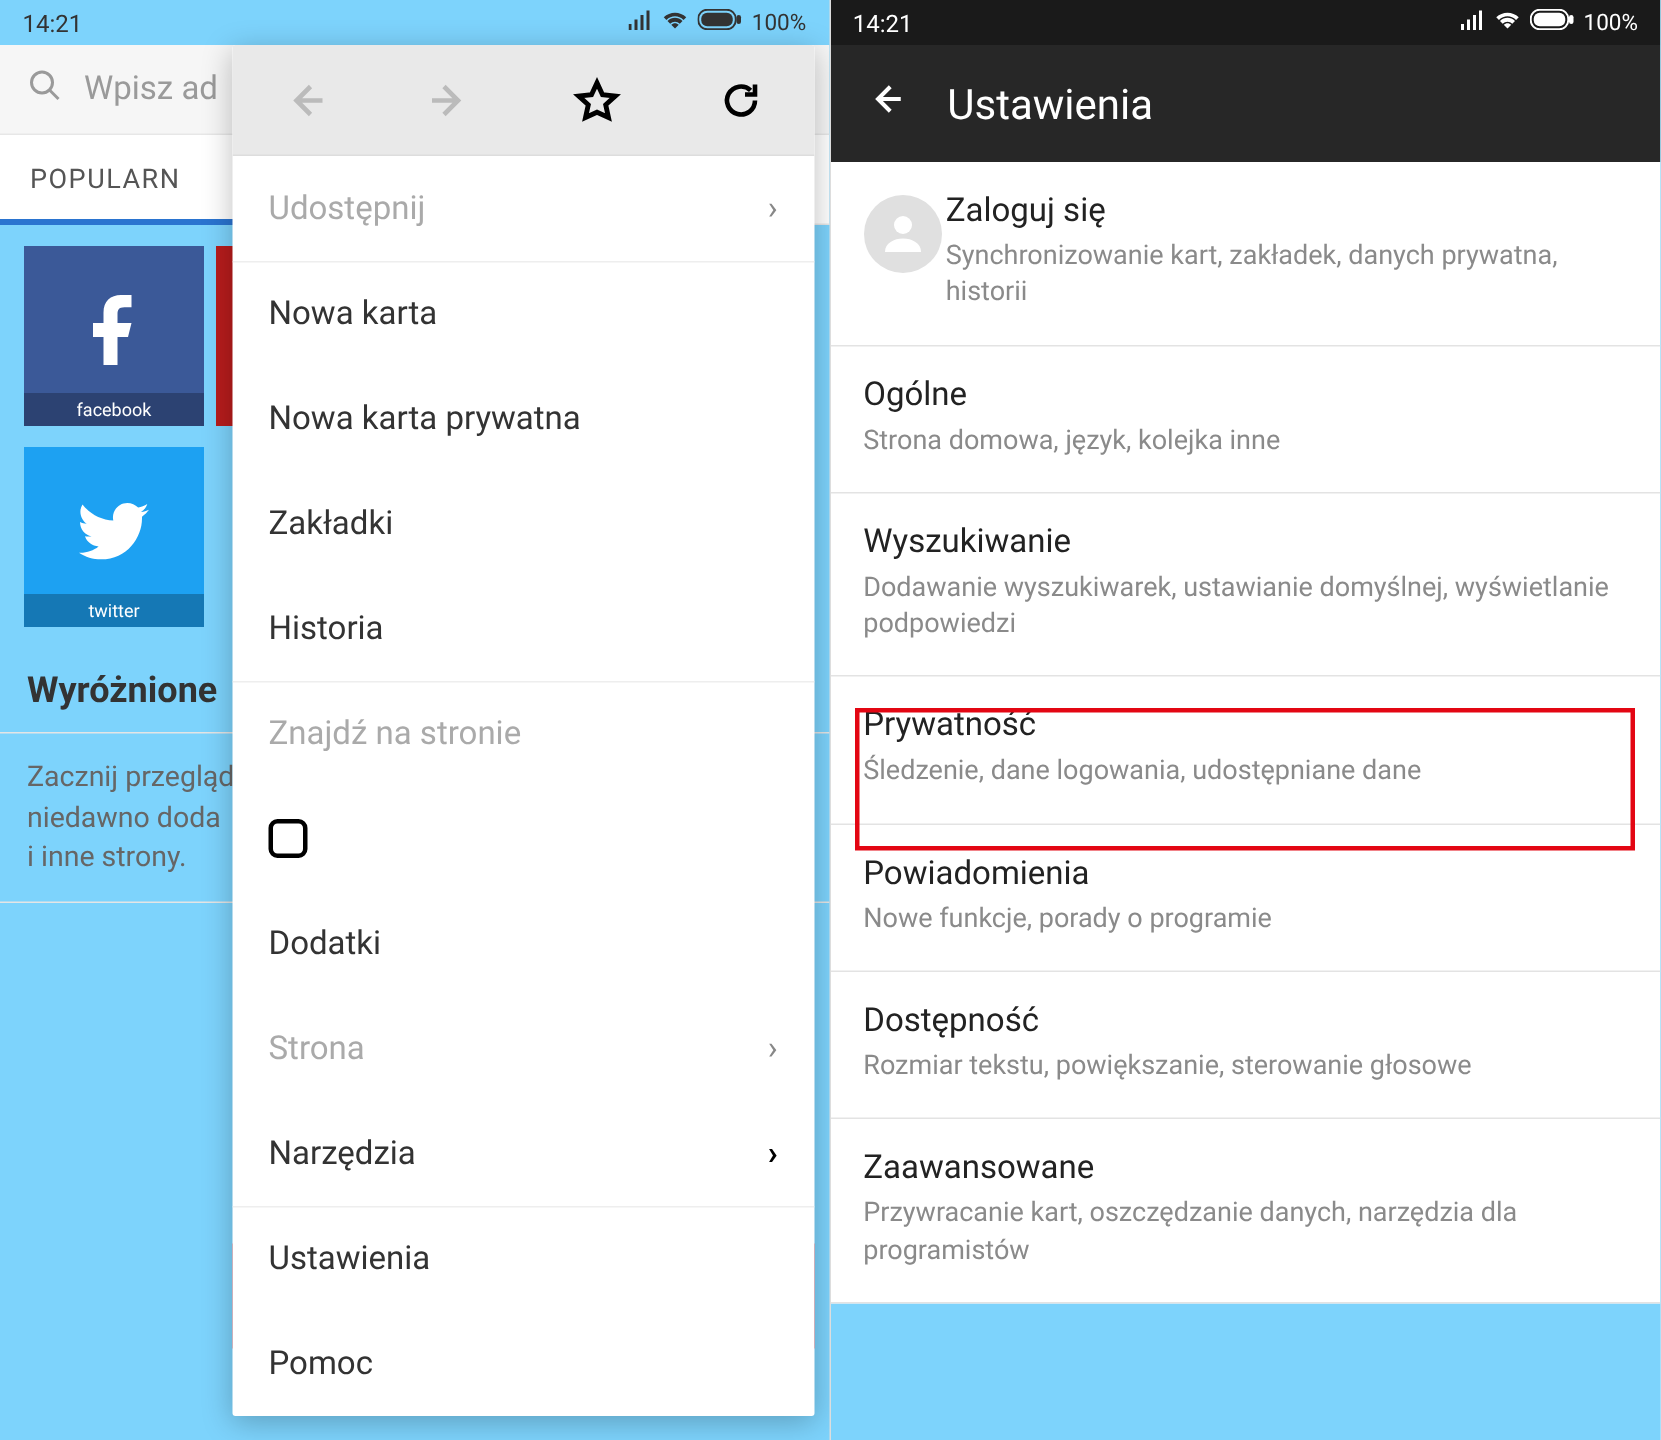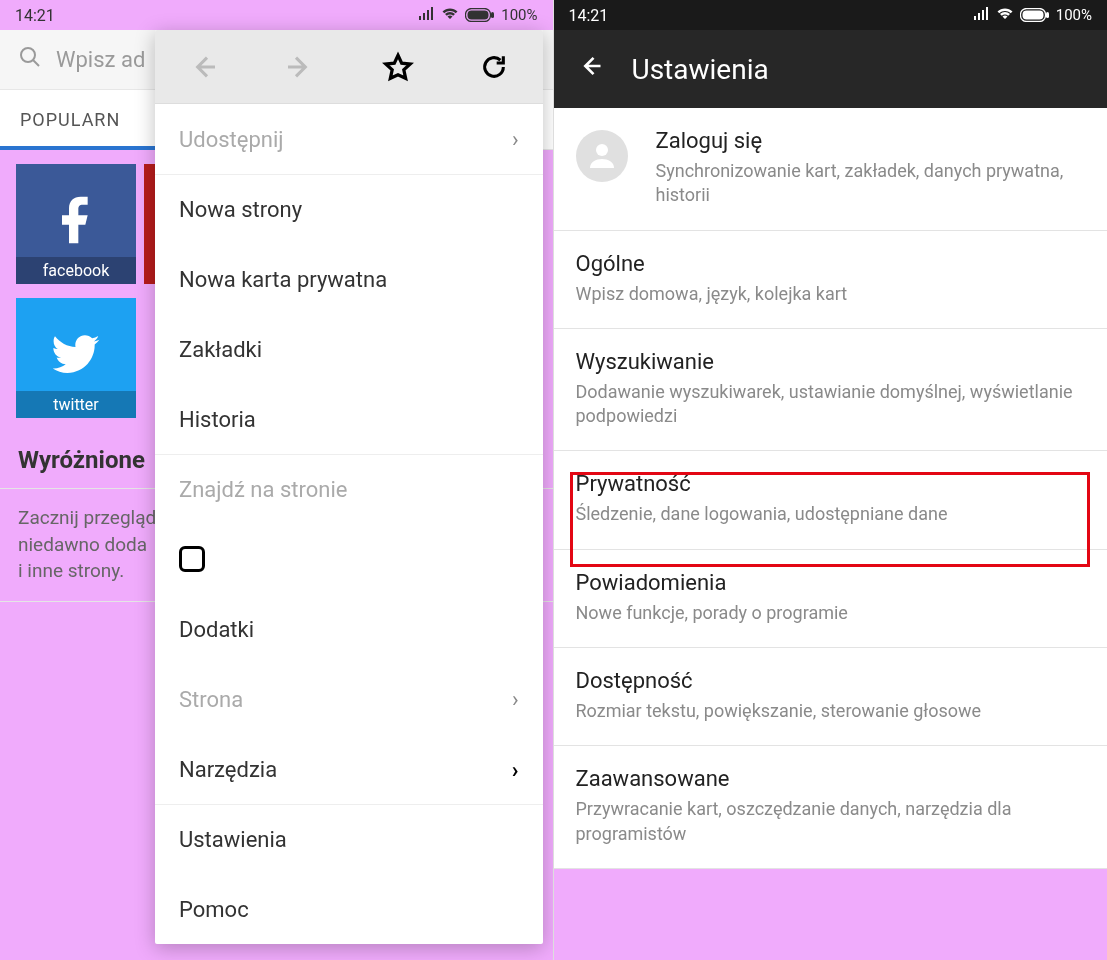--- a/index.html
+++ b/index.html
@@ -7,36 +7,36 @@
     font-family: -apple-system, BlinkMacSystemFont, "Segoe UI", Roboto, sans-serif;
     background: #f5f5f5;
     width: 1107px;
     height: 960px;
     display: flex;
     overflow: hidden;
   }
   .phone {
     width: 556px;
     height: 960px;
-    background: #f0abfc;
+    background: #7dd3fc;
     position: relative;
     overflow: hidden;
   }
   .phone-left { border-right: 1px solid #ddd; }
   .status-bar {
     height: 30px;
     display: flex;
     align-items: center;
     justify-content: space-between;
     padding: 0 15px;
     font-size: 16px;
     color: #333;
   }
   .status-bar.dark { background: #1a1a1a; color: #fff; }
-  .status-icons { display: flex; align-items: center; gap: 6px; font-size: 15px; }
+  .status-icons { display: flex; gap: 6px; font-size: 15px; }
   .signal-icon, .wifi-icon, .bat-icon { display: inline-block; }
   .bat-icon svg { display: block; }
   
   .addr-bar {
     height: 60px;
     background: #f6f6f6;
     border-bottom: 1px solid #e7e7e7;
     display: flex;
     align-items: center;
     padding: 0 18px;
@@ -58,21 +58,21 @@
   .tab-underline {
     position: absolute;
     left: 0; width: 180px; height: 4px;
     background: #2a74d0; top: 146px;
   }
   .tiles { display: flex; gap: 8px; padding: 14px 16px; }
   .tile {
     width: 120px; height: 120px;
     display: flex; flex-direction: column;
     justify-content: flex-end; align-items: center;
-    color: #fff; font-size: 16px; padding-bottom: 8px;
+    color: #fff; font-size: 12px; padding-bottom: 8px;
     position: relative;
   }
   .tile-fb { background: #3b5998; }
   .tile-tw { background: #1da1f2; }
   .tile-other { background: #b71c1c; }
   .tile-caption {
     background: rgba(0,0,0,0.25);
     width: 100%; text-align: center; padding: 4px 0;
     position: absolute; bottom: 0;
   }
@@ -129,21 +129,21 @@
     display: flex; align-items: center; gap: 28px; padding: 0 22px;
     font-size: 28px;
   }
   .settings-list { background: #fff; }
   .set-item {
     padding: 20px 22px 22px;
     border-bottom: 1px solid #e3e3e3;
   }
   .set-item .title { font-size: 22px; color: #222; margin-bottom: 6px; }
   .set-item .sub { font-size: 18px; color: #8a8a8a; line-height: 1.35; }
-  .set-item.login { display: flex; gap: 28px; align-items: flex-start; }
+  .set-item.login { display: flex; gap: 3px; align-items: flex-start; }
   .avatar {
     width: 52px; height: 52px; border-radius: 50%;
     background: #e0e0e0; display: flex; align-items: center; justify-content: center;
     flex-shrink: 0; margin-top: 2px;
   }
 </style>
 </head>
 <body>
 
 <div class="phone phone-left">
@@ -239,21 +239,21 @@
         <svg width="32" height="32" viewBox="0 0 24 24">
             <path fill="none" stroke="currentColor" stroke-width="2.3" d="M19 12a7 7 0 1 1-2.2-5.1M19 4v5h-5"></path>
           </svg>
       </span>
     </div>
     <div class="dd-item disabled">
       <span>Udostępnij</span>
       <span class="chev">›</span>
     </div>
     <div class="dd-item dd-sep-group">
-      <span>Nowa strony</span>
+      <span>Nowa karta</span>
     </div>
     <div class="dd-item">
       <span>Nowa karta prywatna</span>
     </div>
     <div class="dd-item">
       <span>Zakładki</span>
     </div>
     <div class="dd-item">
       <span>Historia</span>
     </div>
@@ -330,21 +330,21 @@
             <path d="M4 20c0-4 4-6 8-6s8 2 8 6" fill="#fff"></path>
           </svg>
       </div>
       <div>
         <div class="title">Zaloguj się</div>
         <div class="sub">Synchronizowanie kart, zakładek, danych prywatna, historii</div>
       </div>
     </div>
     <div class="set-item">
       <div class="title">Ogólne</div>
-      <div class="sub">Wpisz domowa, język, kolejka kart</div>
+      <div class="sub">Strona domowa, język, kolejka inne</div>
     </div>
     <div class="set-item">
       <div class="title">Wyszukiwanie</div>
       <div class="sub">Dodawanie wyszukiwarek, ustawianie domyślnej, wyświetlanie podpowiedzi</div>
     </div>
     <div class="set-item">
       <div class="title">Prywatność</div>
       <div class="sub">Śledzenie, dane logowania, udostępniane dane</div>
     </div>
     <div class="set-item">

